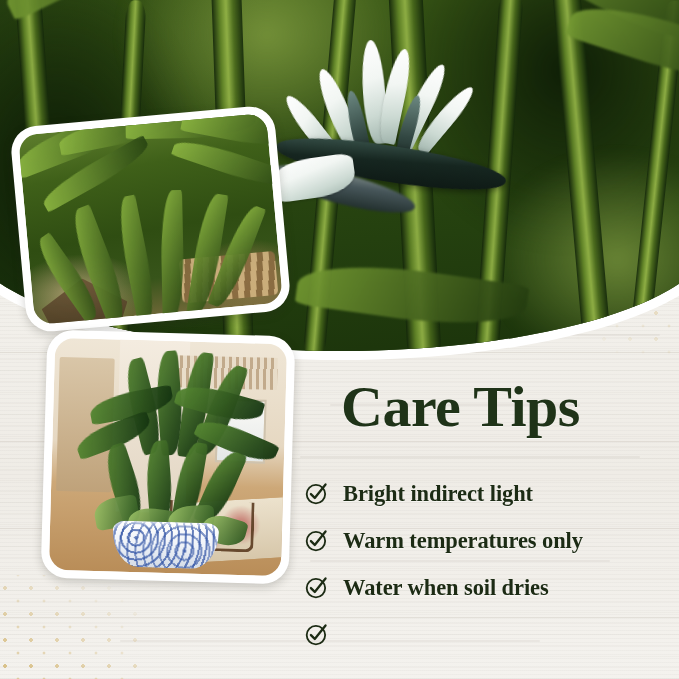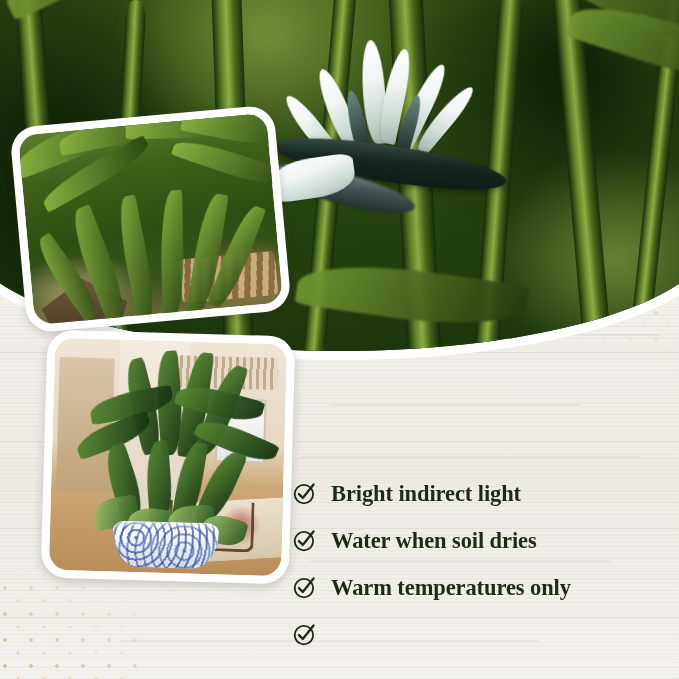--- a/index.html
+++ b/index.html
@@ -245,21 +245,21 @@
   .title{
     position:absolute;left:341px;top:378px;
     font-size:58px;line-height:1;
     font-weight:bold;
     letter-spacing:-0.5px;
     color:#1f3318;
     text-shadow:0 1px 0 rgba(255,255,255,0.55);
     white-space:nowrap;
   }
   .tips{
-    position:absolute;left:292px;top:470px;
+    position:absolute;left:304px;top:470px;
     width:372px;
   }
   .tip{
     display:flex;align-items:center;
     height:47px;
   }
   .tip .chk{
     flex:0 0 auto;
     width:25px;height:25px;
     margin-right:14px;
@@ -382,51 +382,52 @@
 
       <div class="groundcover" style="left:44px;top:158px;width:44px;height:30px;transform:rotate(-12deg)"></div>
       <div class="groundcover" style="left:78px;top:168px;width:48px;height:30px;transform:rotate(6deg)"></div>
       <div class="groundcover" style="left:118px;top:164px;width:46px;height:30px;transform:rotate(-4deg)"></div>
       <div class="groundcover" style="left:152px;top:174px;width:44px;height:28px;transform:rotate(14deg)"></div>
 
       <div class="planter"></div>
     </div>
   </div>
 
+  <div class="title">Care Tips</div>
 
   <div class="tips">
 
     <div class="tip">
       <span class="chk">
         <svg viewBox="0 0 26 26" aria-hidden="true">
           <circle cx="12.4" cy="13.6" r="9.6" fill="none" stroke="#1c2b14" stroke-width="1.9"></circle>
           <path d="M7.2 13.6 L11.2 17.6 L22.4 3.6" fill="none" stroke="#1c2b14" stroke-width="2.4" stroke-linecap="round" stroke-linejoin="round"></path>
         </svg>
       </span>
       <span class="txt">Bright indirect light</span>
     </div>
 
     <div class="tip">
       <span class="chk">
         <svg viewBox="0 0 26 26" aria-hidden="true">
           <circle cx="12.4" cy="13.6" r="9.6" fill="none" stroke="#1c2b14" stroke-width="1.9"></circle>
           <path d="M7.2 13.6 L11.2 17.6 L22.4 3.6" fill="none" stroke="#1c2b14" stroke-width="2.4" stroke-linecap="round" stroke-linejoin="round"></path>
         </svg>
       </span>
-      <span class="txt">Water when soil dries</span>
+      <span class="txt">Warm temperatures only</span>
     </div>
 
     <div class="tip">
       <span class="chk">
         <svg viewBox="0 0 26 26" aria-hidden="true">
           <circle cx="12.4" cy="13.6" r="9.6" fill="none" stroke="#1c2b14" stroke-width="1.9"></circle>
           <path d="M7.2 13.6 L11.2 17.6 L22.4 3.6" fill="none" stroke="#1c2b14" stroke-width="2.4" stroke-linecap="round" stroke-linejoin="round"></path>
         </svg>
       </span>
-      <span class="txt">Warm temperatures only</span>
+      <span class="txt">Water when soil dries</span>
     </div>
 
     <div class="tip">
       <span class="chk">
         <svg viewBox="0 0 26 26" aria-hidden="true">
           <circle cx="12.4" cy="13.6" r="9.6" fill="none" stroke="#1c2b14" stroke-width="1.9"></circle>
           <path d="M7.2 13.6 L11.2 17.6 L22.4 3.6" fill="none" stroke="#1c2b14" stroke-width="2.4" stroke-linecap="round" stroke-linejoin="round"></path>
         </svg>
       </span>
     </div>

